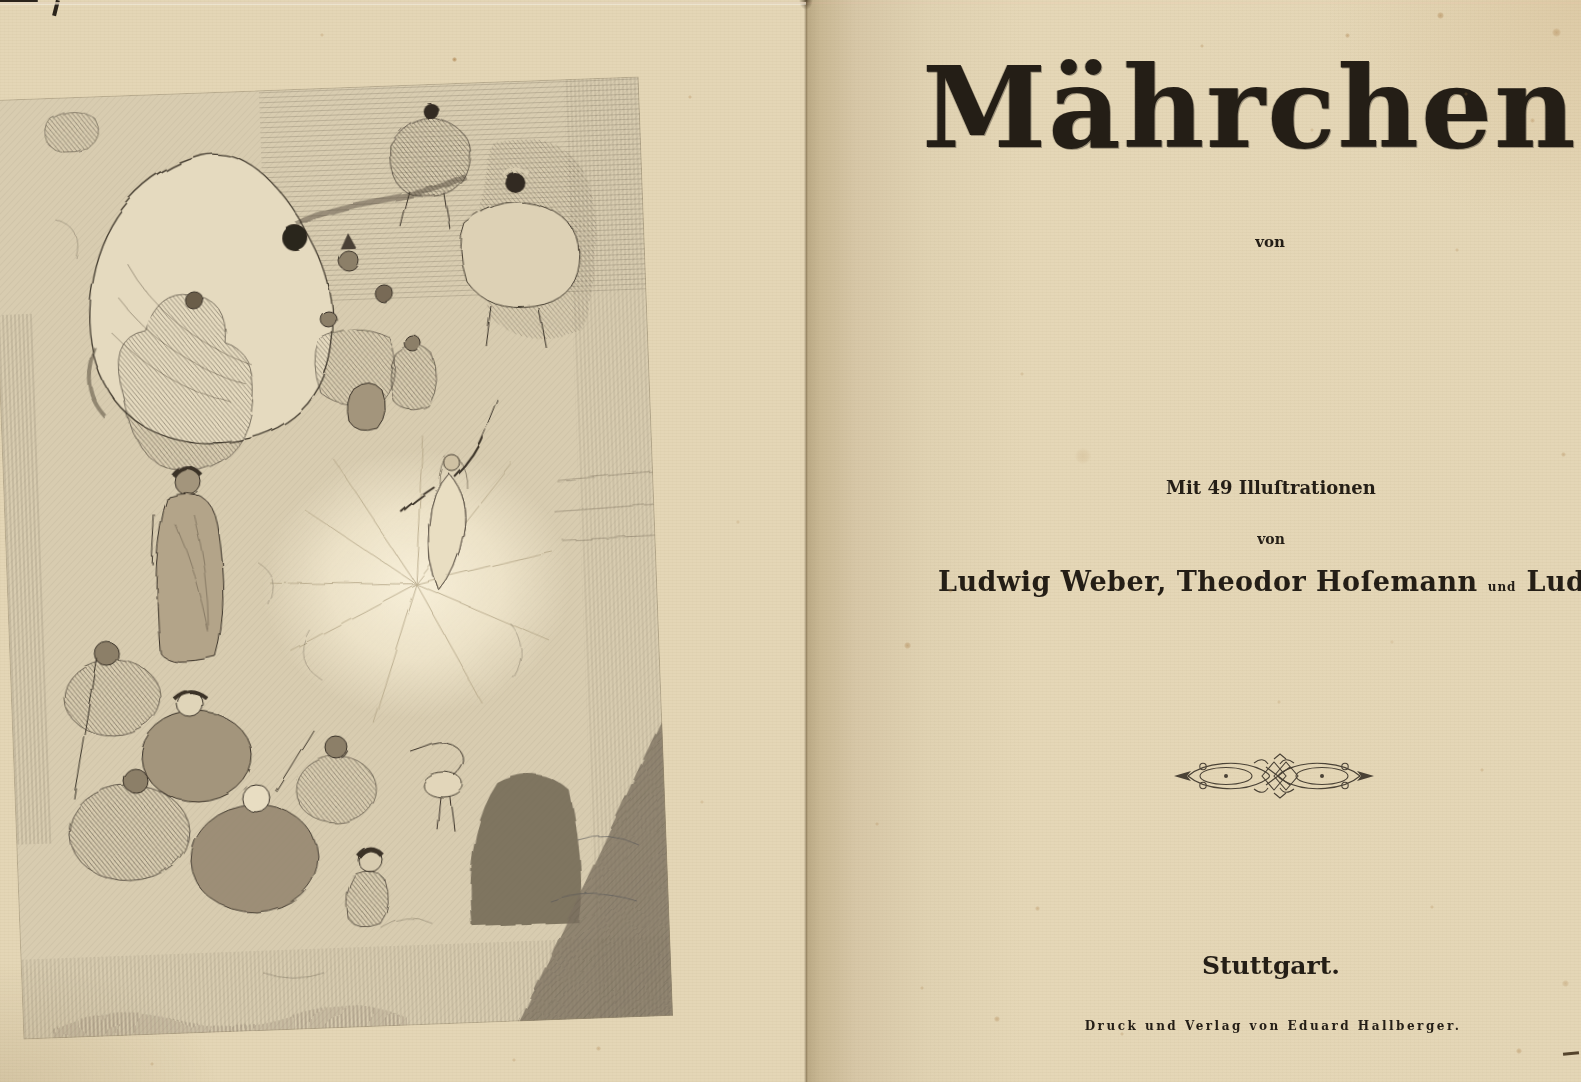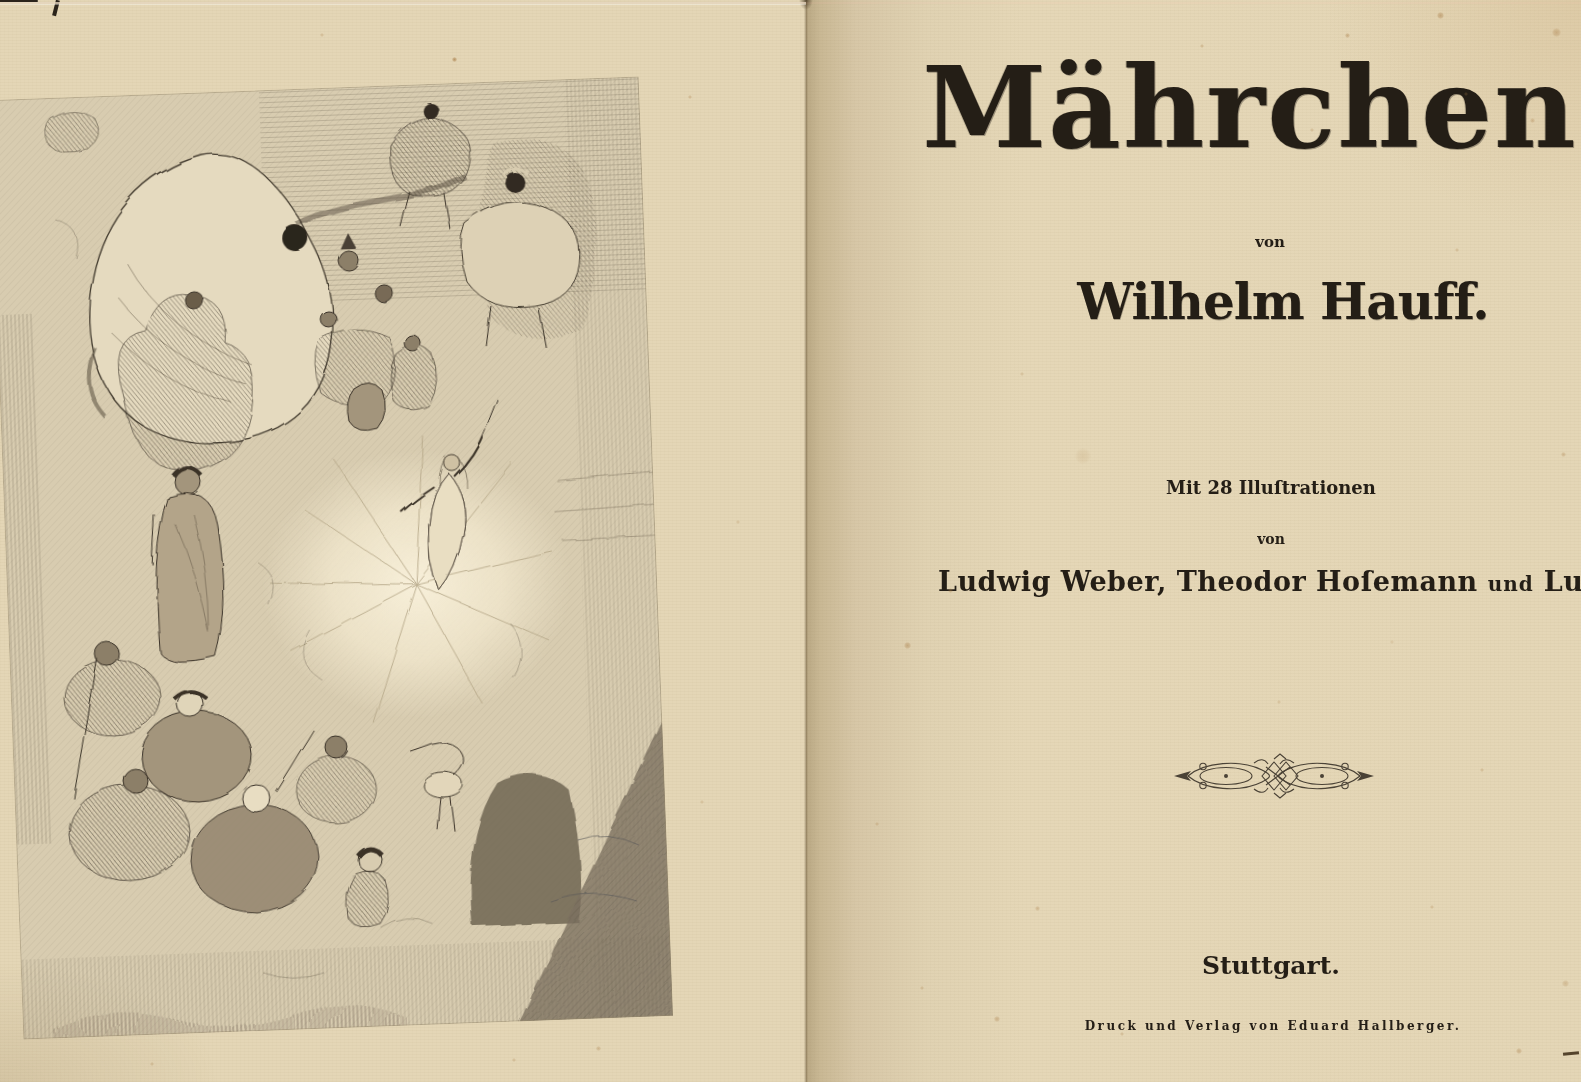--- a/index.html
+++ b/index.html
@@ -57,21 +57,21 @@
   .title{left:1250px; top:42px; font-size:112px; font-weight:bold; letter-spacing:2px;
          text-shadow:1px 1px 0 rgba(30,24,16,.35), -1px 0 0 rgba(30,24,16,.2);}
   .von1{left:1270px; top:233px; font-size:15px; font-weight:bold;}
   .author{left:1283px; top:272px; font-size:50px; font-weight:bold; letter-spacing:-1px;
           text-shadow:.5px .5px 0 rgba(30,24,16,.3);}
   .rule{left:1260px; top:417px; width:76px; height:2px; background:#2b241c; border-radius:1px;
         transform:translateX(-50%); box-shadow:6px 0 0 -1px rgba(43,36,28,.4), -6px 0 0 -1px rgba(43,36,28,.4);}
   .note{left:1271px; top:477px; font-size:18px; font-weight:bold;}
   .von2{left:1271px; top:531px; font-size:14px; font-weight:bold;}
   .illustrators{left:938px; top:566px; font-size:27px; font-weight:bold; letter-spacing:.5px;}
-  .illustrators .und{font-size:20px; font-weight:bold; letter-spacing:1px;text-align:center;}
+  .illustrators .und{font-size:12px; font-weight:bold; letter-spacing:1px;text-align:center;}
   .city{left:1271px; top:951px; font-size:25px; font-weight:bold;}
   .imprint{left:1273px; top:980px; font-size:12px; font-weight:bold; letter-spacing:2.5px;margin-top:39px;}
   .ornament{position:absolute; left:1274px; top:753px; width:210px; height:46px; transform:translateX(-50%);}
 
   
   .spot{position:absolute; border-radius:50%; pointer-events:none;}
   .dash-br{position:absolute;left:1563px;top:1052px;width:16px;height:3px;background:#55442c;transform:rotate(-6deg);}
 </style>
 </head>
 <body>
@@ -235,23 +235,22 @@
   <div class="page-right">
     <div class="fiber"></div>
     <div class="corner-wash"></div>
   </div>
 
   <div class="gutter-line"></div>
   <div class="gutter-top-notch"></div>
 
   <div class="t title cx">Mährchen</div>
   <div class="t von1 cx">von</div>
-  <div class="t author cx">Wilhelm Hauff.</div>
   <div class="rule"></div>
-  <div class="t note cx">Mit 28 Illuſtrationen</div>
+  <div class="t note cx">Mit 49 Illuſtrationen</div>
   <div class="t von2 cx">von</div>
   <div class="t illustrators"><span>Ludwig Weber, Theodor Hoſemann</span>
     <span class="und">und</span>
     <span>Ludwig Burger</span></div>
 
   <div class="ornament">
     <svg viewBox="0 0 208 46" width="210" height="46">
       <g stroke="#4a4236" fill="none" stroke-width="1.1">
         <g id="halfL">
           <path d="M4,23 l17,-5 -4,5 4,5 Z" fill="#4a4236" stroke="none"></path>

